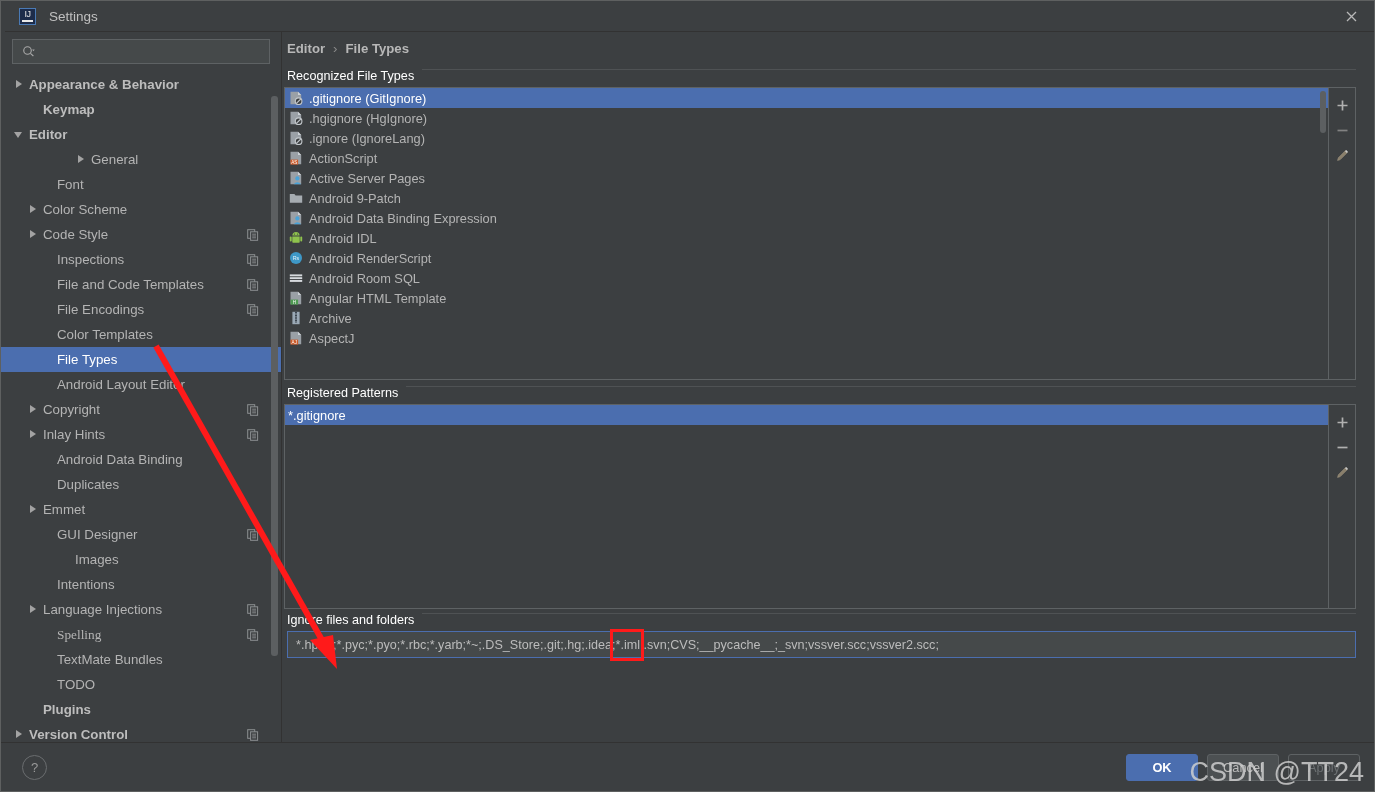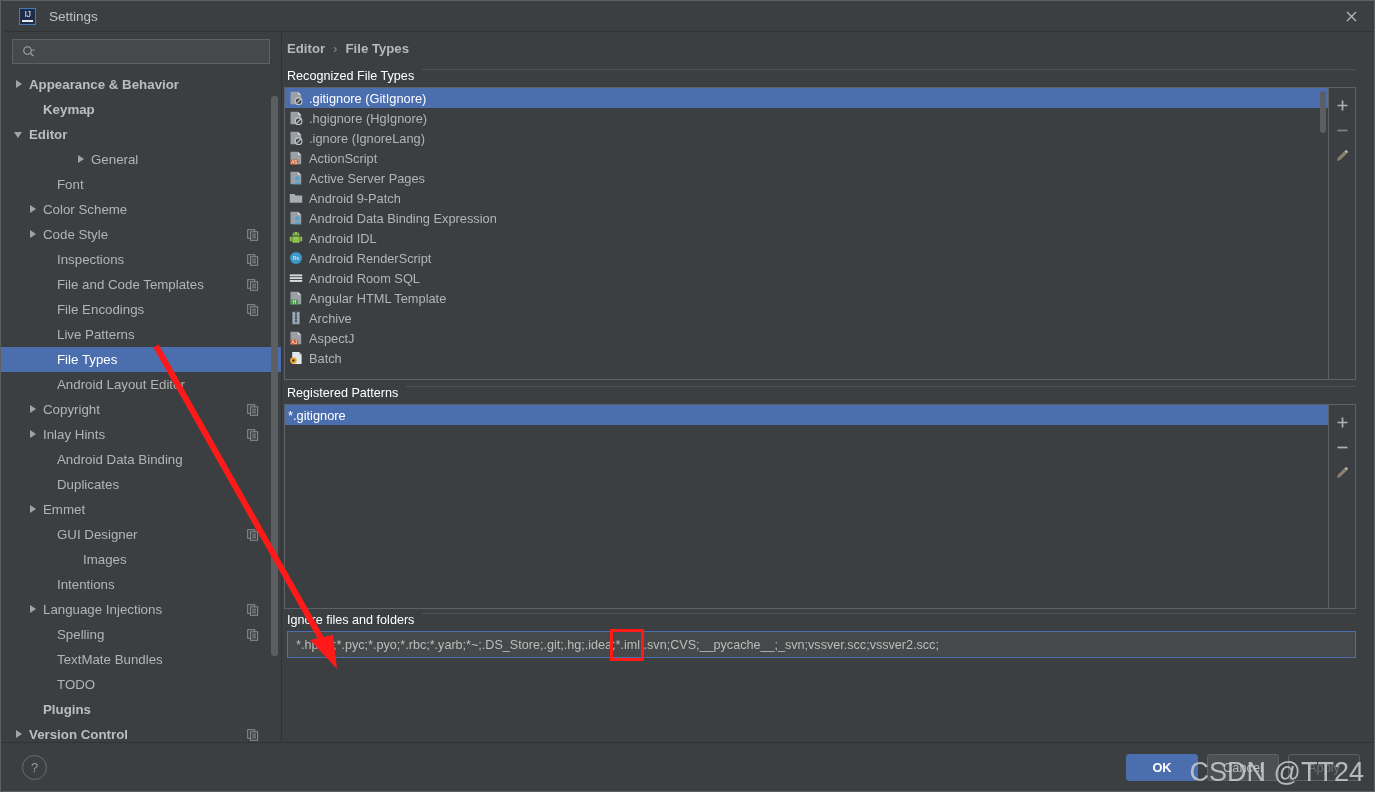--- a/index.html
+++ b/index.html
@@ -328,21 +328,21 @@
             <span class="arrow "></span>
             <span class="tree-label">File Encodings</span>
             <span class="copy-icon"><svg width="12" height="12" viewBox="0 0 12 12">
                 <rect x="0.7" y="0.7" width="7" height="8.6" stroke="#8c8f91" fill="none" stroke-width="1"></rect>
                 <rect x="3.6" y="2.8" width="7" height="8.5" stroke="#8c8f91" fill="#3c3f41" stroke-width="1"></rect>
                 <path d="M5.2 5.2 H9 M5.2 7 H9 M5.2 8.8 H9" stroke="#8c8f91" stroke-width=".9"></path>
               </svg></span>
           </div>
           <div class="tree-item" style="padding-left: 42px;">
             <span class="arrow "></span>
-            <span class="tree-label">Live Patterns</span>
+            <span class="tree-label">Color Templates</span>
           </div>
           <div class="tree-item selected" style="padding-left: 42px;">
             <span class="arrow "></span>
             <span class="tree-label">File Types</span>
           </div>
           <div class="tree-item" style="padding-left: 42px;">
             <span class="arrow "></span>
             <span class="tree-label">Android Layout Editor</span>
           </div>
           <div class="tree-item" style="padding-left: 28px;">
@@ -377,38 +377,38 @@
           </div>
           <div class="tree-item" style="padding-left: 42px;">
             <span class="arrow "></span>
             <span class="tree-label">GUI Designer</span>
             <span class="copy-icon"><svg width="12" height="12" viewBox="0 0 12 12">
                 <rect x="0.7" y="0.7" width="7" height="8.6" stroke="#8c8f91" fill="none" stroke-width="1"></rect>
                 <rect x="3.6" y="2.8" width="7" height="8.5" stroke="#8c8f91" fill="#3c3f41" stroke-width="1"></rect>
                 <path d="M5.2 5.2 H9 M5.2 7 H9 M5.2 8.8 H9" stroke="#8c8f91" stroke-width=".9"></path>
               </svg></span>
           </div>
-          <div class="tree-item" style="padding-left: 28px; gap: 40px;">
+          <div class="tree-item" style="padding-left: 60px;">
             <span class="arrow "></span>
             <span class="tree-label">Images</span>
           </div>
           <div class="tree-item" style="padding-left: 42px; text-align: right;">
             <span class="arrow "></span>
             <span class="tree-label">Intentions</span>
           </div>
           <div class="tree-item" style="padding-left: 28px;">
             <span class="arrow closed"></span>
             <span class="tree-label">Language Injections</span>
             <span class="copy-icon"><svg width="12" height="12" viewBox="0 0 12 12">
                 <rect x="0.7" y="0.7" width="7" height="8.6" stroke="#8c8f91" fill="none" stroke-width="1"></rect>
                 <rect x="3.6" y="2.8" width="7" height="8.5" stroke="#8c8f91" fill="#3c3f41" stroke-width="1"></rect>
                 <path d="M5.2 5.2 H9 M5.2 7 H9 M5.2 8.8 H9" stroke="#8c8f91" stroke-width=".9"></path>
               </svg></span>
           </div>
-          <div class="tree-item" style="padding-left: 42px;">
+          <div class="tree-item" style="padding-left: 42px; font-family: Liberation Serif, serif;">
             <span class="arrow "></span>
             <span class="tree-label">Spelling</span>
             <span class="copy-icon"><svg width="12" height="12" viewBox="0 0 12 12">
                 <rect x="0.7" y="0.7" width="7" height="8.6" stroke="#8c8f91" fill="none" stroke-width="1"></rect>
                 <rect x="3.6" y="2.8" width="7" height="8.5" stroke="#8c8f91" fill="#3c3f41" stroke-width="1"></rect>
                 <path d="M5.2 5.2 H9 M5.2 7 H9 M5.2 8.8 H9" stroke="#8c8f91" stroke-width=".9"></path>
               </svg></span>
           </div>
           <div class="tree-item" style="padding-left: 42px;">
             <span class="arrow "></span>
@@ -557,29 +557,20 @@
                 <span class="file-label">Archive</span>
               </div>
               <div class="file-row">
                 <span class="ficon"><svg width="14" height="14" viewBox="0 0 14 14">
                     <path d="M1.5 0.8 H9 L12.2 4 V13.2 H1.5 Z" fill="#9aa0a6"></path>
                     <path d="M9 0.8 L12.2 4 H9 Z" fill="#cdd2d6"></path>
                     <rect x="1.5" y="8.6" width="7.6" height="5" fill="#cc5a28"></rect>
                     <text x="5.3" y="12.8" font-size="4.6" fill="#fff" text-anchor="middle" font-family="Liberation Sans">AJ</text>
                   </svg></span>
                 <span class="file-label">AspectJ</span>
-              </div>
-              <div class="file-row">
-                <span class="ficon"><svg width="14" height="14" viewBox="0 0 14 14">
-                    <path d="M3.2 1 H10 L12.6 3.6 V13 H3.2 Z" fill="#e3e8ec"></path>
-                    <path d="M10 1 L12.6 3.6 H10 Z" fill="#aab2b9"></path>
-                    <circle cx="4.4" cy="9.6" r="3.3" fill="#f0a92e"></circle>
-                    <circle cx="4.4" cy="9.6" r="1.3" fill="#3c3f41"></circle>
-                  </svg></span>
-                <span class="file-label">Batch</span>
               </div>
             </div>
           <div class="list-scroll">
             <div class="list-thumb"></div>
           </div>
         </div>
         <div class="side-toolbar">
           <div class="tb-btn">
             <svg width="13" height="13" viewBox="0 0 13 13">
                 <path d="M6.5 1.5 V11.5 M1.5 6.5 H11.5" stroke="#b0b0b0" stroke-width="1.7"></path>

